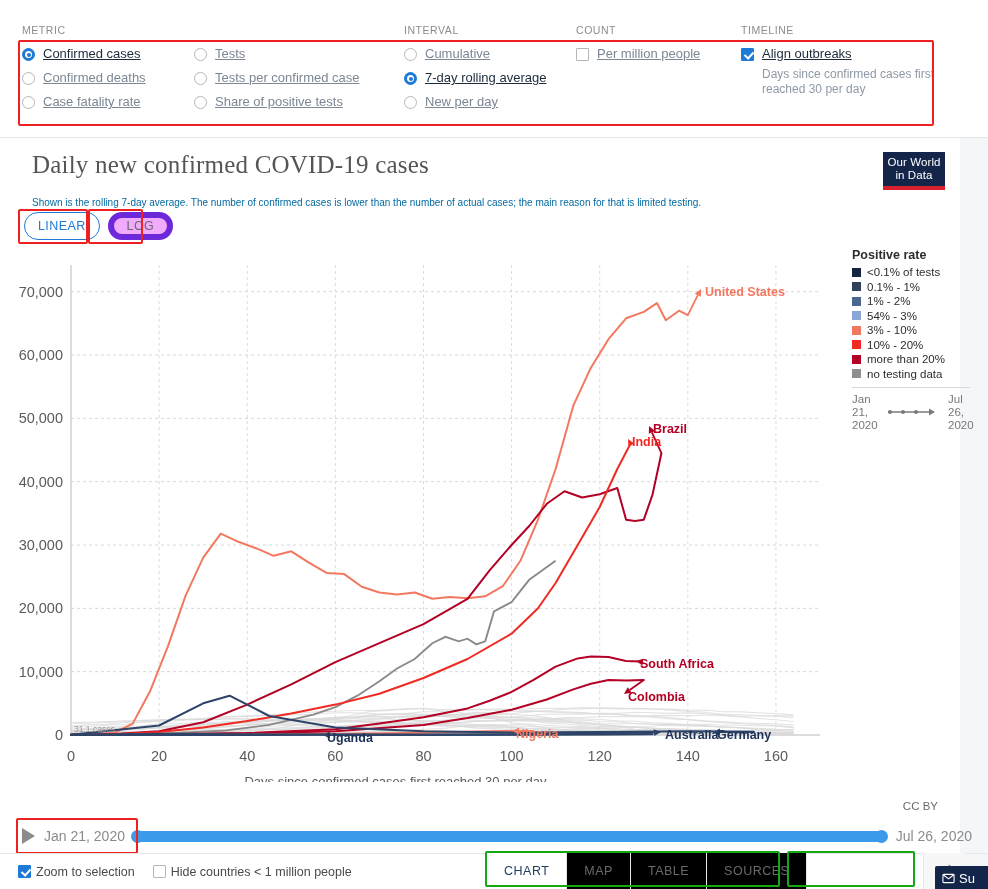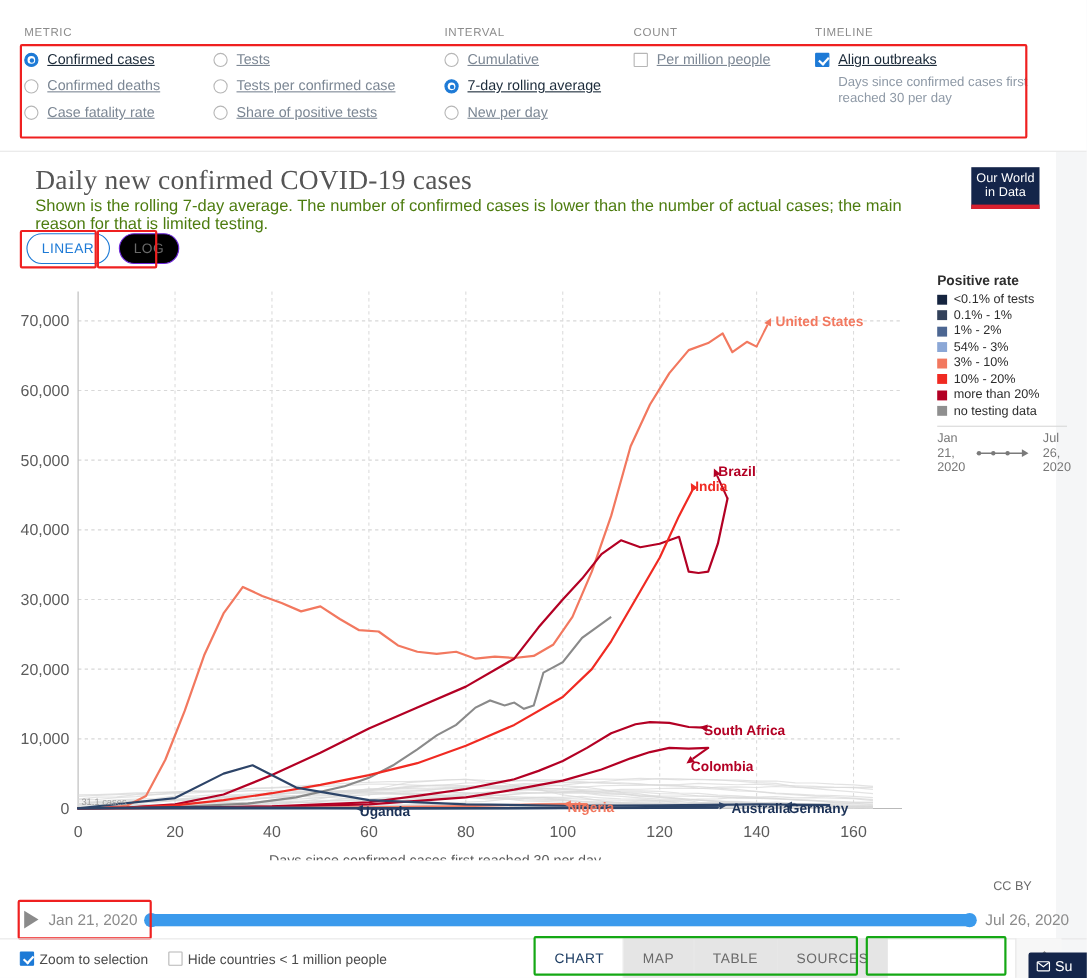--- a/index.html
+++ b/index.html
@@ -53,26 +53,26 @@
   .opt-label { font-size:13px; color:#7c8794; line-height:16px;text-decoration:underline; }
   .opt.sel .opt-label { color:#1c2b3a; }
   .sub-note { font-size:12px; color:#8e99a6; line-height:15px; margin-left:21px; margin-top:-3px; width:192px; }
 
   .hl-red { position:absolute; border:2.5px solid #ef2020; border-radius:2px; pointer-events:none; }
   .hl-green { position:absolute; border:2.5px solid #14a814; border-radius:2px; pointer-events:none; }
 
   
   .chart-head { position:absolute; left:32px; top:150px; width:830px; }
   .chart-title { font-family:"Liberation Serif", serif; font-size:25px; color:#555555; font-weight:400; letter-spacing:.2px; line-height:29px; }
-  .chart-sub { font-size:15px; color:#4d7c0f; line-height:16px; margin-top:1px; width:812px; }
+  .chart-sub { font-size:10px; color:#0369a1; line-height:16px; margin-top:16px; width:812px; }
   .scale-tabs { position:absolute; left:24px; top:212px; display:flex; gap:8px; }
   .scale-btn {
     height:28px; padding:0 13px; border-radius:14px; font-size:12.5px; letter-spacing:.4px;
     display:flex; align-items:center; justify-content:center; cursor:pointer;
-    border:1px solid #6d28d9; background:#000000; color:#6a6a6a;
+    border:6px solid #6d28d9; background:#f0abfc; color:#6a6a6a;
   }
   .scale-btn.active { background:#fff; border:1px solid #1d7ad6; color:#1d7ad6; }
 
   
   .owid-logo { position:absolute; left:883px; top:152px; width:62px; height:38px; background:#14254a; color:#fff;
     font-size:11.5px; line-height:13px; text-align:center; padding-top:4px; letter-spacing:.1px; }
   .owid-logo .bar { position:absolute; left:0; bottom:0; width:100%; height:4px; background:#d8202f; }
 
   
   .plot { position:absolute; left:0px; top:252px; width:845px; height:530px; }
@@ -102,21 +102,21 @@
   .tl-knob { position:absolute; top:-1px; width:13px; height:13px; border-radius:7px; background:#3b9aec; }
   .tl-date-r { font-size:14px; color:#8b8b8b; margin-left:10px; white-space:nowrap; }
 
   .foot { position:absolute; left:0; top:853px; width:988px; height:36px; border-top:1px solid #e7e7e7; display:flex; align-items:center; }
   .foot-left { display:flex; align-items:center; margin-left:18px; }
   .foot-cb { display:flex; align-items:center; margin-right:18px; cursor:pointer; }
   .foot-cb .cbox { margin-top:0; margin-right:5px; }
   .foot-cb span { font-size:12.5px; color:#4a4a4a; white-space:nowrap; }
   .tabs { position:absolute; left:487px; top:853px; height:36px; display:flex; }
   .tab { height:36px; padding:0 17px; display:flex; align-items:center; justify-content:center;
-    font-size:12.5px; letter-spacing:.5px; color:#6a6a6a; background:#e5e5e5; border-right:1px solid #e7e7e7; cursor:pointer; }
+    font-size:12.5px; letter-spacing:.5px; color:#6a6a6a; background:#000000; border-right:1px solid #e7e7e7; cursor:pointer; }
   .tab.active { background:#fff; color:#1d3d63; }
   .tab.dl { color:#6a6a6a; }
   .tab .dlicon { margin-right:6px; display:flex; }
   .share-btn { position:absolute; left:923px; top:853px; width:42px; height:36px; display:flex; align-items:center; justify-content:center; background:#f7f7f7; border-left:1px solid #e7e7e7; cursor:pointer; }
   .subscribe {
     position:absolute; left:935px; top:866px; width:58px; height:25px; background:#14254a; color:#fff;
     font-size:13px; display:flex; align-items:center; padding-left:7px; border-radius:2px 0 0 0; overflow:hidden; white-space:nowrap;
   }
 </style>
 </head>

